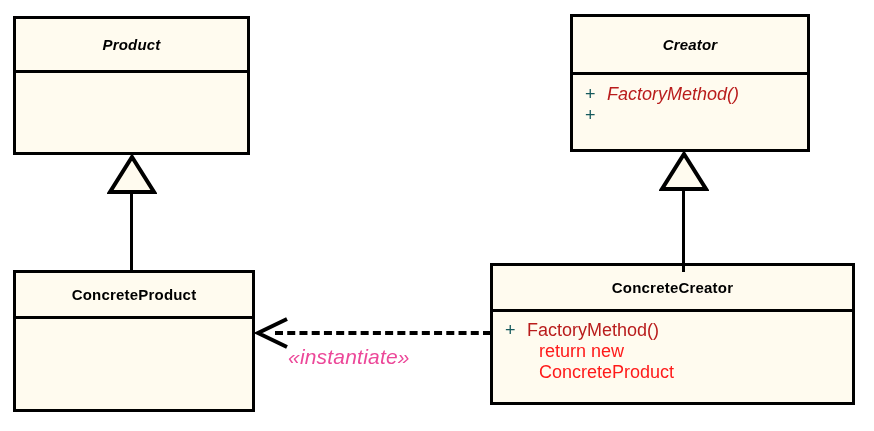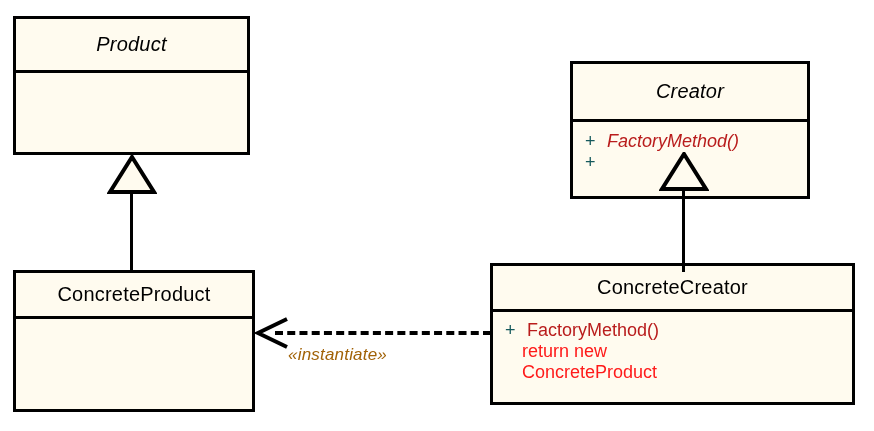--- a/index.html
+++ b/index.html
@@ -39,22 +39,22 @@
   .uml-members-compartment {
     box-sizing: border-box;
     border-top: 3px solid #000000;
     flex: 1 1 auto;
     padding: 6px 0 0 0;
     display: flex;
     flex-direction: column;
     justify-content: flex-start;
   }
   .uml-class-name {
-    font-size: 20px;
-    font-weight: normal;
+    font-size: 15px;
+    font-weight: bold;
     color: #000000;
     letter-spacing: 0.2px;
     white-space: nowrap;
   }
   .uml-class-name.abstract {
     font-style: italic;
   }
 
   
   .uml-member {
@@ -77,21 +77,21 @@
   .uml-member-name {
     color: #b91c1c;
   }
   .uml-member.abstract .uml-member-name {
     font-style: italic;
   }
   .uml-note-line {
     font-size: 18px;
     line-height: 21px;
     color: #ff1a1a;
-    padding-left: 29px;
+    padding-left: 46px;
     white-space: nowrap;
   }
 
   
   .conn-line {
     position: absolute;
     background: #000000;
   }
   .conn-vline { width: 3px; }
 
@@ -105,40 +105,40 @@
   .dashed-line {
     position: absolute;
     height: 0;
     border-top: 4px dashed #000000;
   }
   .open-arrow { position: absolute; }
   .open-arrow svg { display: block; }
 
   .stereotype-label {
     position: absolute;
-    font-size: 17px;
+    font-size: 21px;
     font-style: italic;
-    color: #a16207;
+    color: #ec4899;
     white-space: nowrap;
     letter-spacing: 0.2px;
   }
 </style>
 </head>
 <body>
 
 <div id="diagram">
 
   <div class="uml-class" style="left:13px; top:16px; width:237px; height:139px;">
     <div class="uml-name-compartment" style="height:51px;">
       <span class="uml-class-name abstract">Product</span>
     </div>
     <div class="uml-members-compartment"></div>
   </div>
 
-  <div class="uml-class" style="left:570px; top:14px; width:240px; height:138px;margin-top:47px;">
+  <div class="uml-class" style="left:570px; top:14px; width:240px; height:138px;">
     <div class="uml-name-compartment" style="height:55px;">
       <span class="uml-class-name abstract">Creator</span>
     </div>
     <div class="uml-members-compartment" style="padding-top:9px;">
       <div class="uml-member abstract">
         <span class="uml-visibility">+</span>
         <span class="uml-member-name">FactoryMethod()</span>
       </div>
       <div class="uml-member">
         <span class="uml-visibility">+</span>

